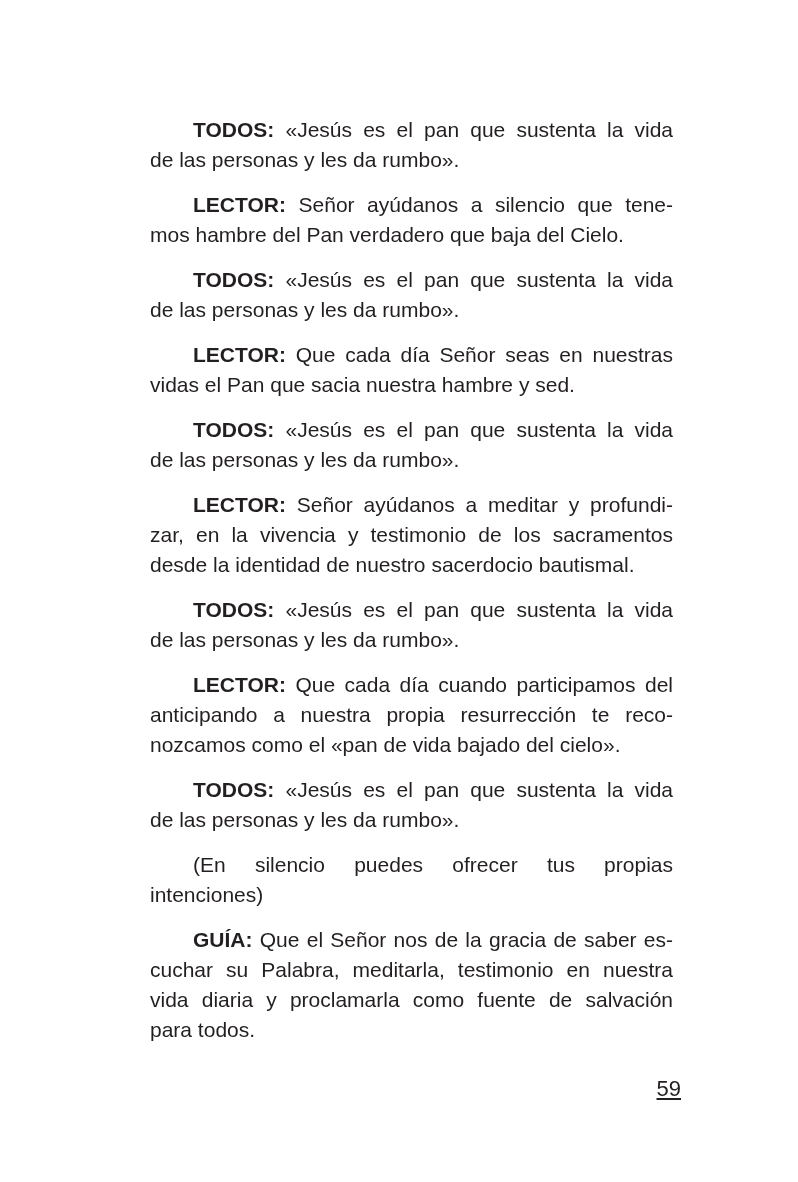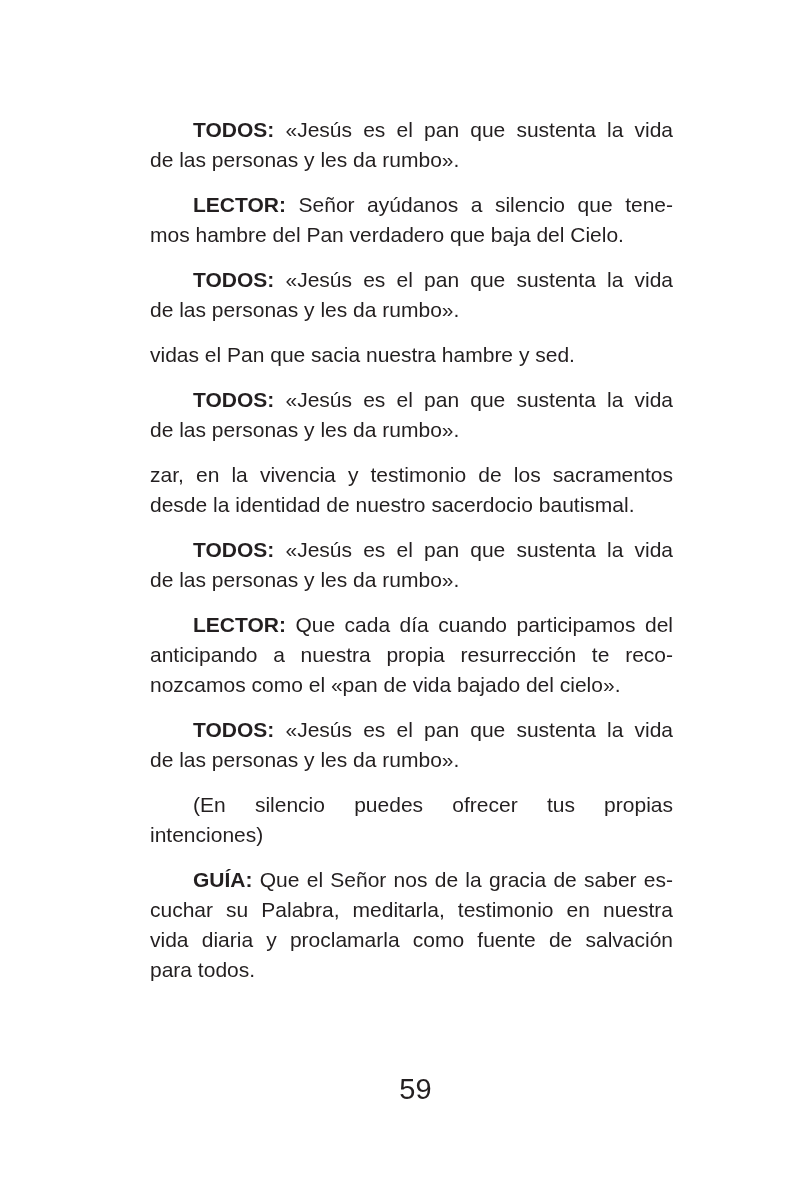--- a/index.html
+++ b/index.html
@@ -41,50 +41,53 @@
     text-align-last: left;
   }
   .speaker {
     font-weight: 700;
   }
   .page-number {
     position: absolute;
     left: 150px;
     top: 1074px;
     width: 531px;
-    text-align: center;
-    font-size: 29px;
+    text-align: right;
+    font-size: 22px;
     line-height: 30px;
+    text-decoration: underline;
   }
 </style>
 </head>
 <body>
 
 <div class="page">
   <div class="text-block" id="text-block">
       <div class="para">
         <div class="line first"><b class="speaker">TODOS:</b> <span>«Jesús es el pan que sustenta la vida</span></div>
         <div class="line last">de las personas y les da rumbo».</div>
       </div>
       <div class="para">
         <div class="line first"><b class="speaker">LECTOR:</b> <span>Señor ayúdanos a silencio que tene-</span></div>
         <div class="line last">mos hambre del Pan verdadero que baja del Cielo.</div>
       </div>
       <div class="para">
         <div class="line first"><b class="speaker">TODOS:</b> <span>«Jesús es el pan que sustenta la vida</span></div>
         <div class="line last">de las personas y les da rumbo».</div>
       </div>
       <div class="para">
+        <div class="line first"><b class="speaker">LECTOR:</b> <span>Que cada día Señor seas en nuestras</span></div>
         <div class="line last">vidas el Pan que sacia nuestra hambre y sed.</div>
       </div>
       <div class="para">
         <div class="line first"><b class="speaker">TODOS:</b> <span>«Jesús es el pan que sustenta la vida</span></div>
         <div class="line last">de las personas y les da rumbo».</div>
       </div>
       <div class="para">
+        <div class="line first"><b class="speaker">LECTOR:</b> <span>Señor ayúdanos a meditar y profundi-</span></div>
         <div class="line">zar, en la vivencia y testimonio de los sacramentos</div>
         <div class="line last">desde la identidad de nuestro sacerdocio bautismal.</div>
       </div>
       <div class="para">
         <div class="line first"><b class="speaker">TODOS:</b> <span>«Jesús es el pan que sustenta la vida</span></div>
         <div class="line last">de las personas y les da rumbo».</div>
       </div>
       <div class="para">
         <div class="line first"><b class="speaker">LECTOR:</b> <span>Que cada día cuando participamos del</span></div>
         <div class="line">anticipando a nuestra propia resurrección te reco-</div>

